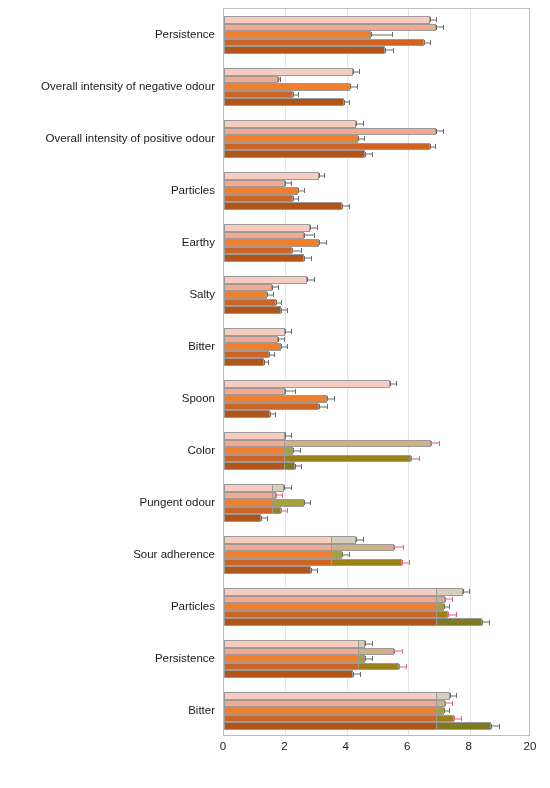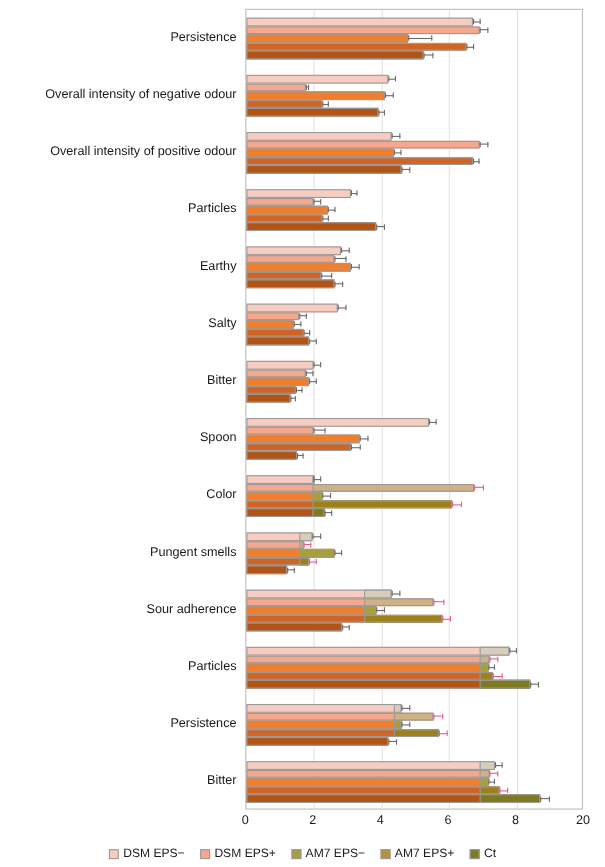--- a/index.html
+++ b/index.html
@@ -44,21 +44,21 @@
   <div class="cat-labels">
       <div class="cat-label" style="top: 19.5px;">Persistence</div>
       <div class="cat-label" style="top: 71.5px;">Overall intensity of negative odour</div>
       <div class="cat-label" style="top: 123.5px;">Overall intensity of positive odour</div>
       <div class="cat-label" style="top: 175.5px;">Particles</div>
       <div class="cat-label" style="top: 227.5px;">Earthy</div>
       <div class="cat-label" style="top: 279.5px;">Salty</div>
       <div class="cat-label" style="top: 331.5px;">Bitter</div>
       <div class="cat-label" style="top: 383.5px;">Spoon</div>
       <div class="cat-label" style="top: 435.5px;">Color</div>
-      <div class="cat-label" style="top: 487.5px;">Pungent smells</div>
+      <div class="cat-label" style="top: 487.5px;">Pungent odour</div>
       <div class="cat-label" style="top: 539.5px;">Sour adherence</div>
       <div class="cat-label" style="top: 591.5px;">Particles</div>
       <div class="cat-label" style="top: 643.5px;">Persistence</div>
       <div class="cat-label" style="top: 695.5px;">Bitter</div>
     </div>
 
   <div class="plot-area">
     <div class="gridlines">
         <div class="gridline" style="left: 61.4px;"></div>
         <div class="gridline" style="left: 122.8px;"></div>
@@ -616,35 +616,13 @@
 
   <div class="xticks">
       <div class="xtick" style="left: 223px;">0</div>
       <div class="xtick" style="left: 284.4px;">2</div>
       <div class="xtick" style="left: 345.8px;">4</div>
       <div class="xtick" style="left: 407.2px;">6</div>
       <div class="xtick" style="left: 468.6px;">8</div>
       <div class="xtick" style="left: 530px;">20</div>
     </div>
 
-  <div class="legend">
-      <div class="legend-item">
-        <span class="legend-swatch" style="background: rgb(247, 205, 194);"></span>
-        <span>DSM EPS−</span>
-      </div>
-      <div class="legend-item">
-        <span class="legend-swatch" style="background: rgb(245, 168, 141);"></span>
-        <span>DSM EPS+</span>
-      </div>
-      <div class="legend-item">
-        <span class="legend-swatch" style="background: rgb(166, 160, 58);"></span>
-        <span>AM7 EPS−</span>
-      </div>
-      <div class="legend-item">
-        <span class="legend-swatch" style="background: rgb(180, 144, 63);"></span>
-        <span>AM7 EPS+</span>
-      </div>
-      <div class="legend-item">
-        <span class="legend-swatch" style="background: rgb(125, 122, 31);"></span>
-        <span>Ct</span>
-      </div>
-    </div>
 </div>
 
 </body></html>

